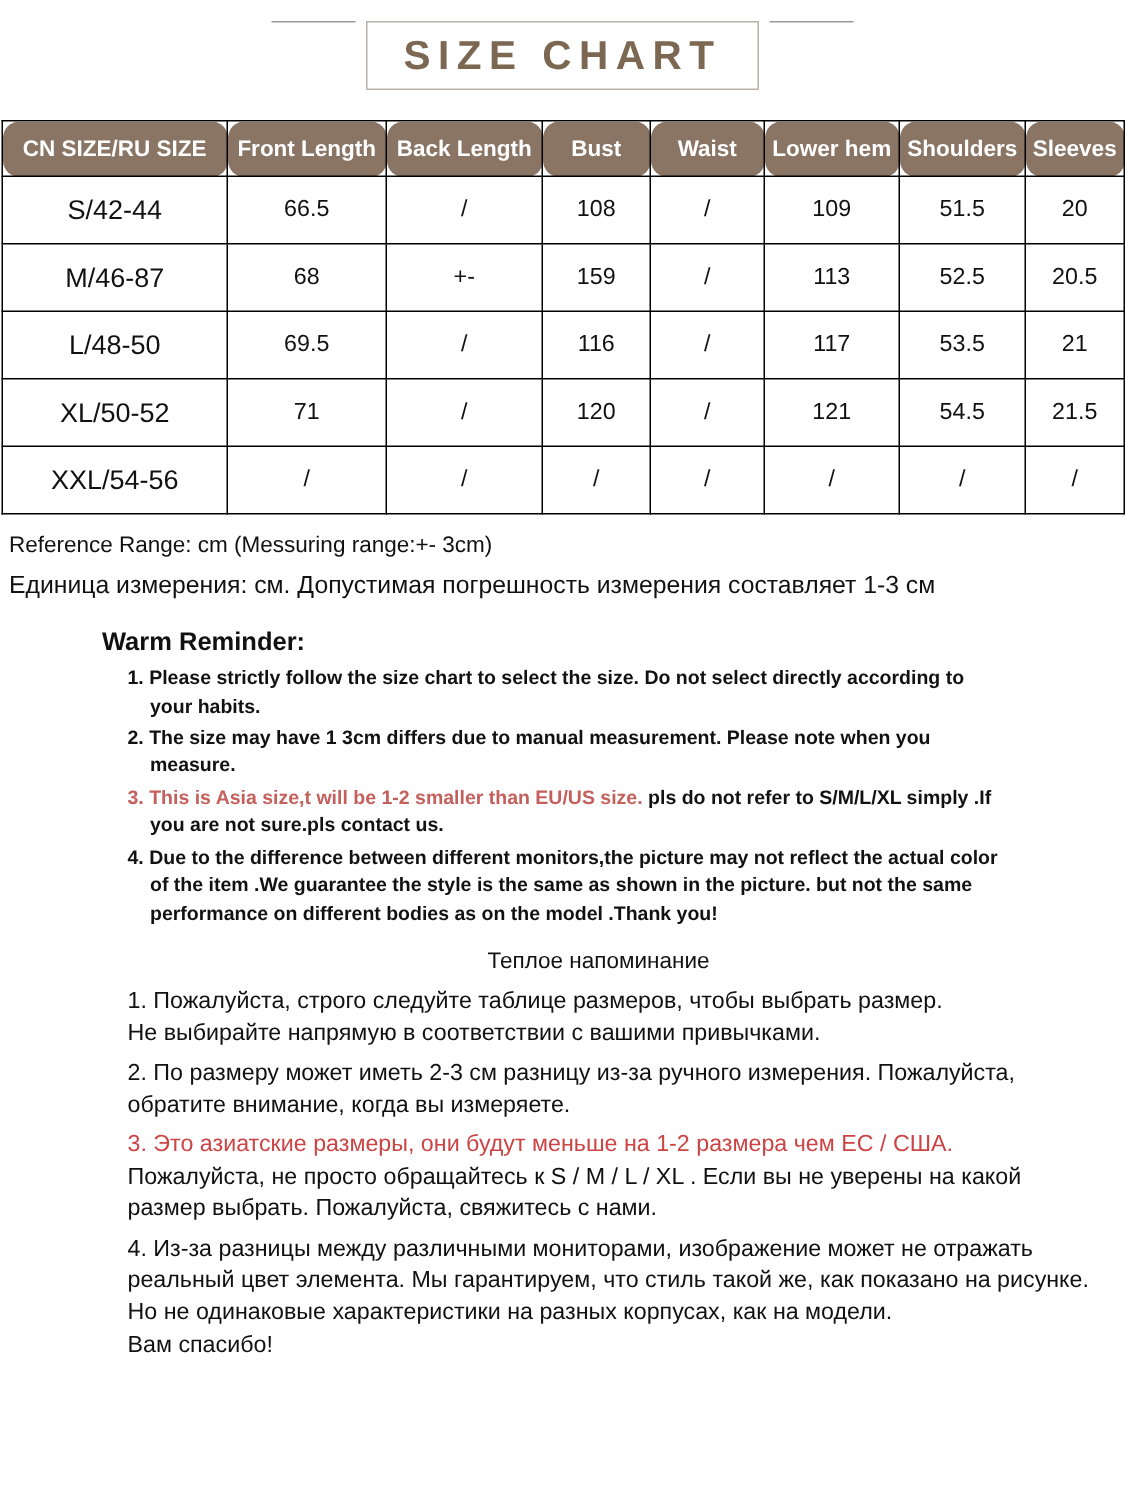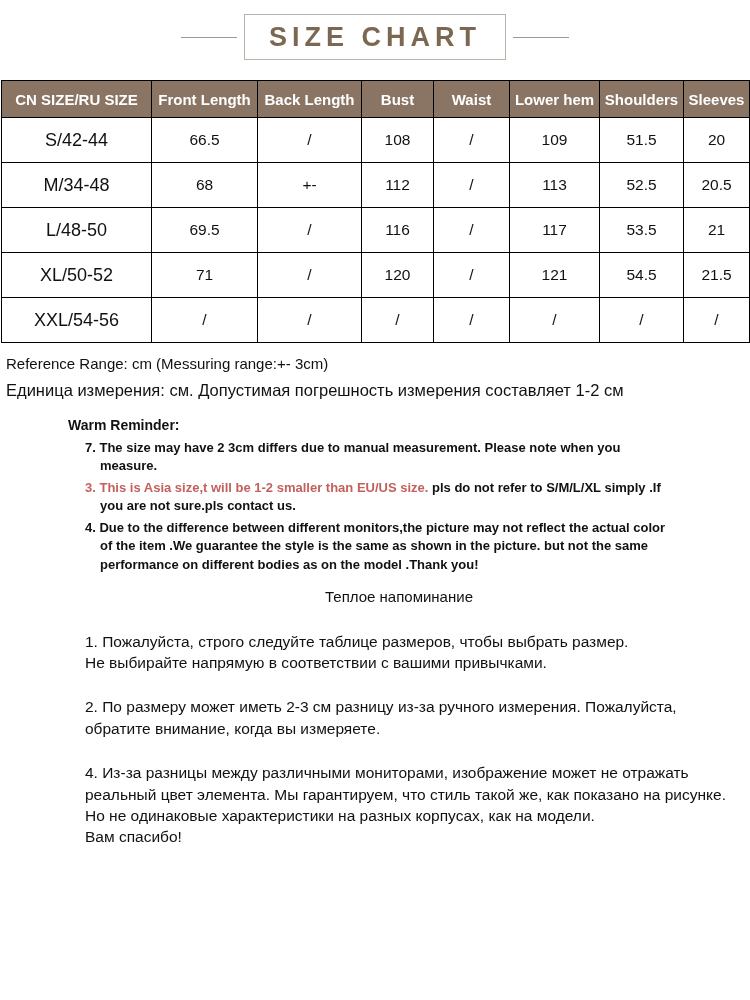--- a/index.html
+++ b/index.html
@@ -6,49 +6,49 @@
   html, body { width: 750px; }
   body {
     height: 1000px;
     overflow: hidden;
     background: #ffffff;
     color: #111;
     font-family: "Liberation Sans", "DejaVu Sans", sans-serif;
   }
 
   
-  .title-wrap { display: flex; align-items: center; justify-content: center; margin-top: 14px; gap: 7px; }
+  .title-wrap { display: flex; justify-content: center; margin-top: 14px; gap: 7px; }
   .title-line { width: 56px; height: 0; border-top: 1px solid #9a9a9a; }
   .title-box { border: 1px solid #b9b2a8; width: 262px; height: 46px; display: flex; align-items: center; justify-content: center; background: #fff; }
   .title-box h1 { font-size: 27px; font-weight: bold; letter-spacing: 5px; color: var(--title-color, #7c6852); font-family: "Liberation Sans", sans-serif; }
 
   
   .size-table { border-collapse: collapse; table-layout: fixed; width: 748px; margin: 20px 1px 0 1px; text-align: center; }
   .size-table th, .size-table td { border: 1px solid #000; padding: 2px 1px; overflow: hidden; }
-  .size-table thead tr.en th { background: var(--header-bg, #8a7464); color: #fff; font-size: 15px; font-weight: 600; height: 37px; }
+  .size-table thead tr.en th { background: var(--header-bg, #8a7464); color: #fff; font-size: 15px; font-weight: 600; height: 37px; border-radius: 11px; }
   .size-table thead tr.ru th { background: #fff; color: #000; font-size: 15px; font-weight: 400; height: 46px; white-space: pre-line; line-height: 1.25; }
   .size-table tbody td { font-size: 15.5px; height: 45px; }
   .size-table tbody td.size-cell { font-size: 18px; font-weight: 500; }
 
   
   .ref-en { margin: 12px 0 0 6px; font-size: 15px; font-weight: normal; }
   .ref-ru { margin: 9px 0 0 6px; font-size: 16.5px; }
 
   
   .reminder-en { margin: 16px 0 0 68px; width: 602px; font-size: 13px; font-weight: bold; line-height: 1.42; }
-  .reminder-en .rem-title { font-size: 14px; }
+  .reminder-en .rem-title { font-size: 17px; }
   .reminder-en .items { margin-left: 17px; margin-top: 3px; }
   .reminder-en .item { padding-left: 15px; text-indent: -15px; margin-top: 3px; }
   .red-en { color: var(--red-en, #c4605c); }
 
   
   .reminder-ru { margin: 13px 0 0 68px; width: 662px; font-size: 15.5px; line-height: 1.38; }
   .reminder-ru .rem-title { font-size: 15px; text-align: center; }
   .reminder-ru .items { margin-left: 17px; }
-  .reminder-ru .item { margin-top: 23px; white-space: pre-line; }
+  .reminder-ru .item { margin-top: 5px; white-space: pre-line; }
   .red-ru { color: var(--red-ru, #cc4444); }
 </style>
 </head>
 <body>
 
 <div class="page">
 
   <header class="title-wrap">
     <span class="title-line"></span>
     <div class="title-box">
@@ -85,24 +85,24 @@
           <td class="size-cell">S/42-44</td>
           <td>66.5</td>
           <td>/</td>
           <td>108</td>
           <td>/</td>
           <td>109</td>
           <td>51.5</td>
           <td>20</td>
         </tr>
         <tr>
-          <td class="size-cell">M/34-48</td>
+          <td class="size-cell">M/46-87</td>
           <td>68</td>
           <td>+-</td>
-          <td>112</td>
+          <td>159</td>
           <td>/</td>
           <td>113</td>
           <td>52.5</td>
           <td>20.5</td>
         </tr>
         <tr>
           <td class="size-cell">L/48-50</td>
           <td>69.5</td>
           <td>/</td>
           <td>116</td>
@@ -128,35 +128,37 @@
           <td>/</td>
           <td>/</td>
           <td>/</td>
           <td>/</td>
           <td>/</td>
         </tr>
       </tbody>
   </table>
 
   <div class="ref-en">Reference Range: cm (Messuring range:+- 3cm)</div>
-  <div class="ref-ru">Единица измерения: см. Допустимая погрешность измерения составляет 1-2 см</div>
+  <div class="ref-ru">Единица измерения: см. Допустимая погрешность измерения составляет 1-3 см</div>
 
   <section class="reminder-en">
     <div class="rem-title">Warm Reminder:</div>
     <div class="items">
-      <div class="item">7. The size may have 2 3cm differs due to manual measurement. Please note when you measure.</div>
+      <div class="item">1. Please strictly follow the size chart to select the size. Do not select directly according to your habits.</div>
+      <div class="item">2. The size may have 1 3cm differs due to manual measurement. Please note when you measure.</div>
       <div class="item"><span class="red-en">3. This is Asia size,t will be 1-2 smaller than EU/US size.</span><span> pls do not refer to S/M/L/XL simply .If you are not sure.pls contact us.</span></div>
       <div class="item">4. Due to the difference between different monitors,the picture may not reflect the actual color of the item .We guarantee the style is the same as shown in the picture. but not the same performance on different bodies as on the model .Thank you!</div>
     </div>
   </section>
 
   <section class="reminder-ru">
     <div class="rem-title">Теплое напоминание</div>
     <div class="items">
       <div class="item">1. Пожалуйста, строго следуйте таблице размеров, чтобы выбрать размер.
 Не выбирайте напрямую в соответствии с вашими привычками.</div>
       <div class="item">2. По размеру может иметь 2-3 см разницу из-за ручного измерения. Пожалуйста, обратите внимание, когда вы измеряете.</div>
+      <div class="item"><span class="red-ru">3. Это азиатские размеры, они будут меньше на 1-2 размера чем ЕС / США.</span><span> Пожалуйста, не просто обращайтесь к S / M / L / XL . Если вы не уверены на какой размер выбрать. Пожалуйста, свяжитесь с нами.</span></div>
       <div class="item">4. Из-за разницы между различными мониторами, изображение может не отражать реальный цвет элемента. Мы гарантируем, что стиль такой же, как показано на рисунке. Но не одинаковые характеристики на разных корпусах, как на модели.
 Вам спасибо!</div>
     </div>
   </section>
 
 </div>
 
 </body></html>

